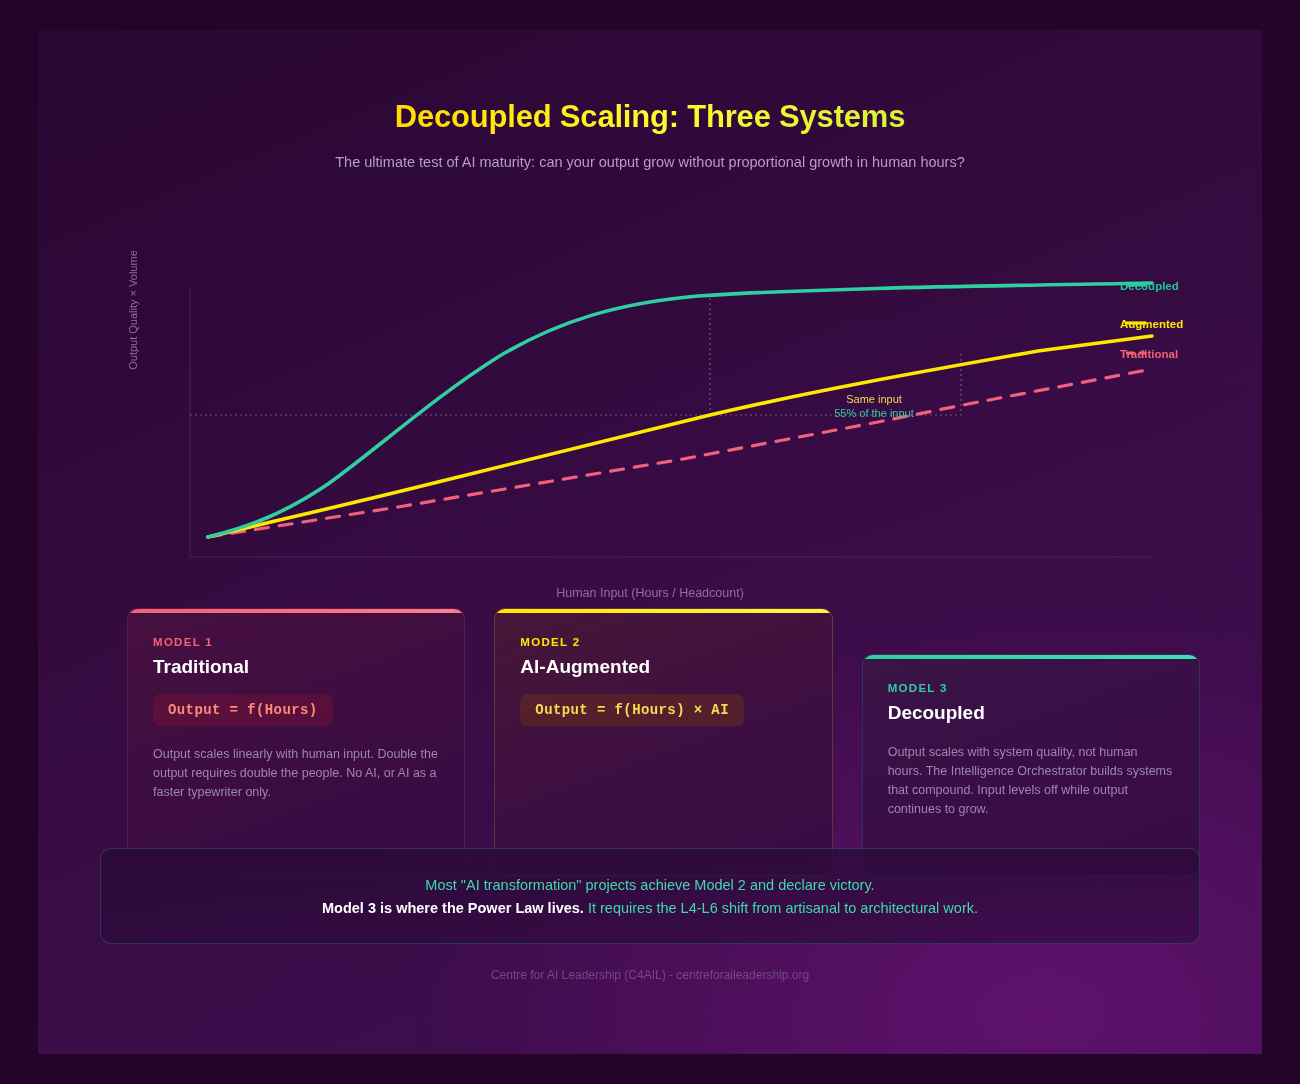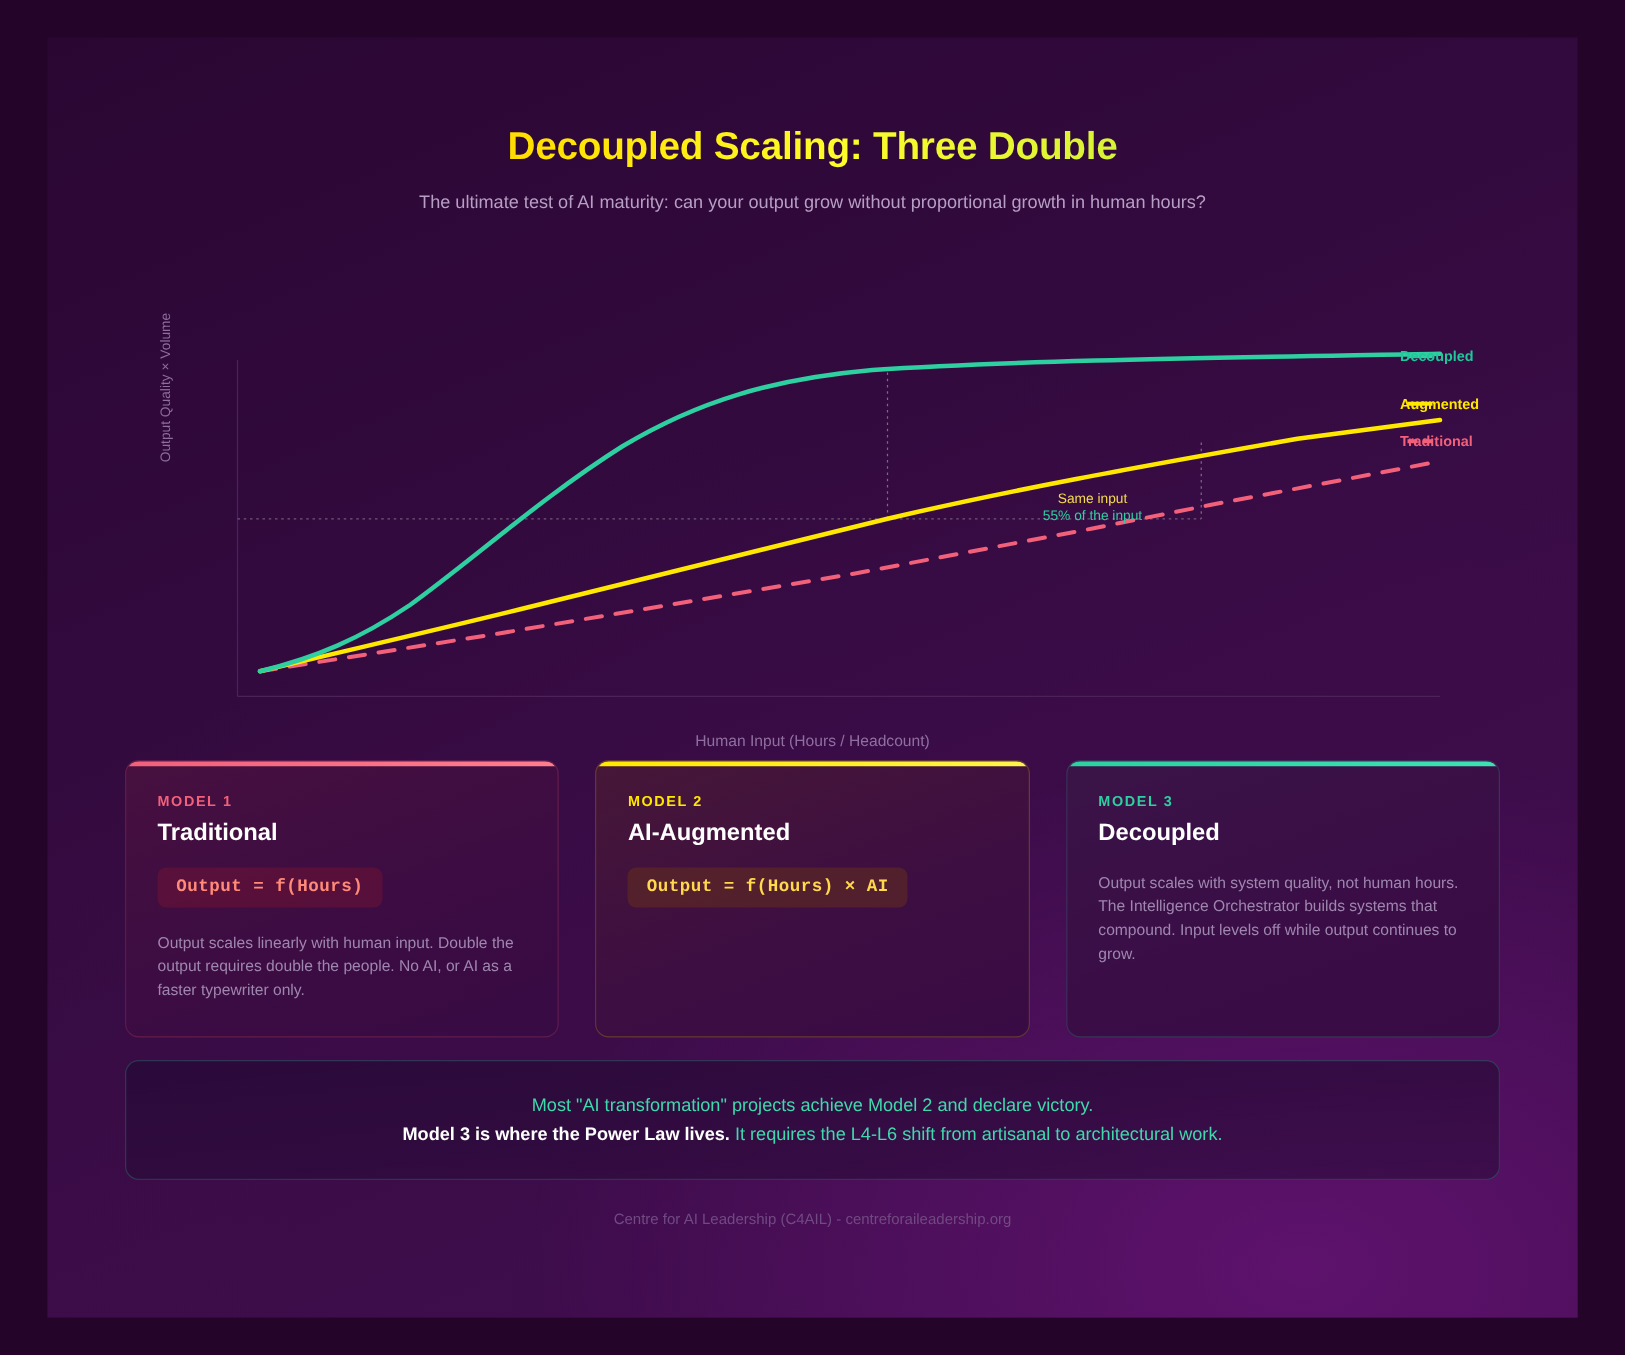--- a/index.html
+++ b/index.html
@@ -125,30 +125,32 @@
   }
   .card-top-bar {
     position: absolute;
     left: 0; top: 0;
     width: 100%;
     height: 3.5px;
   }
   .card-1 {
     background: linear-gradient(160deg, #47103f 0%, #3c0c42 55%, #380b44 100%);
     border: 1px solid rgba(242,96,122,0.18);
+    margin-left: 27px;
   }
   .card-1 .card-top-bar { background: linear-gradient(90deg, #f2607a, #ff7e8e); }
   .card-2 {
     background: linear-gradient(160deg, #471737 0%, #3d0e41 55%, #380b44 100%);
     border: 1px solid rgba(255,232,0,0.18);
   }
   .card-2 .card-top-bar { background: linear-gradient(90deg, #ffe800, #fff44d); }
   .card-3 {
     background: linear-gradient(160deg, #3a1447 0%, #3a0d46 55%, #380b44 100%);
     border: 1px solid rgba(46,207,160,0.18);
+    margin-top: 46px;
   }
   .card-3 .card-top-bar { background: linear-gradient(90deg, #2ecfa0, #3fe0b4); }
 
   .card-eyebrow {
     font-size: 11.5px;
     font-weight: bold;
     letter-spacing: 1.3px;
   }
   .card-1 .card-eyebrow { color: #f2607a; }
   .card-2 .card-eyebrow { color: #ffe800; }
@@ -222,21 +224,21 @@
     color: #714a82;
   }
 </style>
 </head>
 <body>
 
 <div id="stage">
   <div id="panel">
 
     <div class="header">
-      <div id="title">Decoupled Scaling: Three Double</div>
+      <div id="title">Decoupled Scaling: Three Systems</div>
       <div id="subtitle">The ultimate test of AI maturity: can your output grow without proportional growth in human hours?</div>
     </div>
 
     <div id="chart-wrap">
 
       <svg id="chart-svg" width="1224" height="400" viewBox="0 0 1224 400">
 
         <line x1="152" y1="62" x2="152" y2="331" stroke="#4d2259" stroke-width="1"></line>
         <line x1="152" y1="331" x2="1114" y2="331" stroke="#4d2259" stroke-width="1"></line>
 

